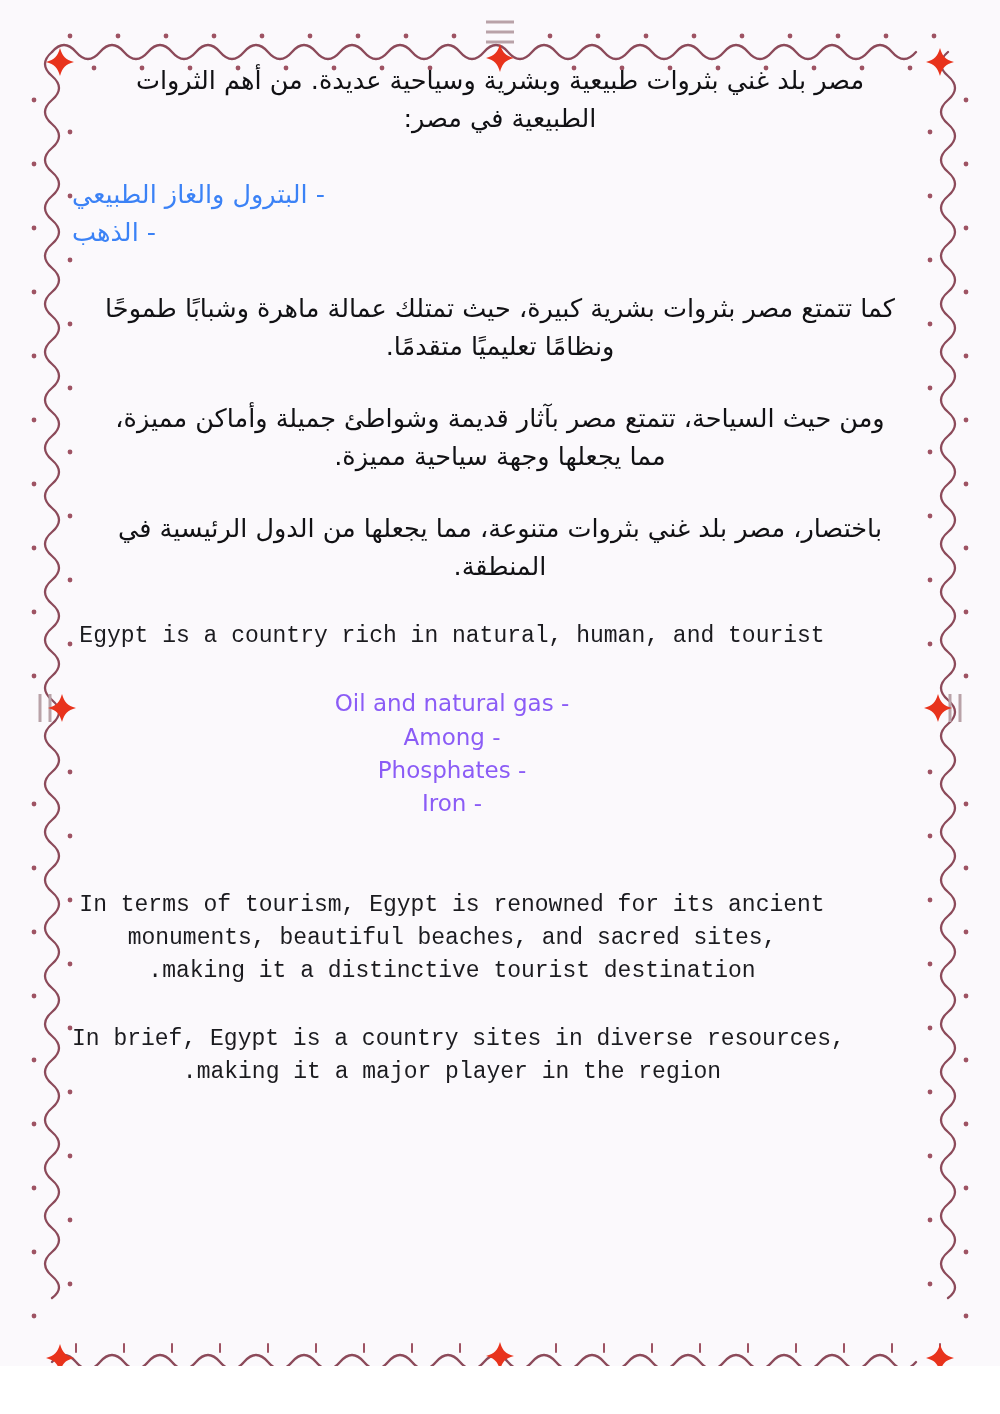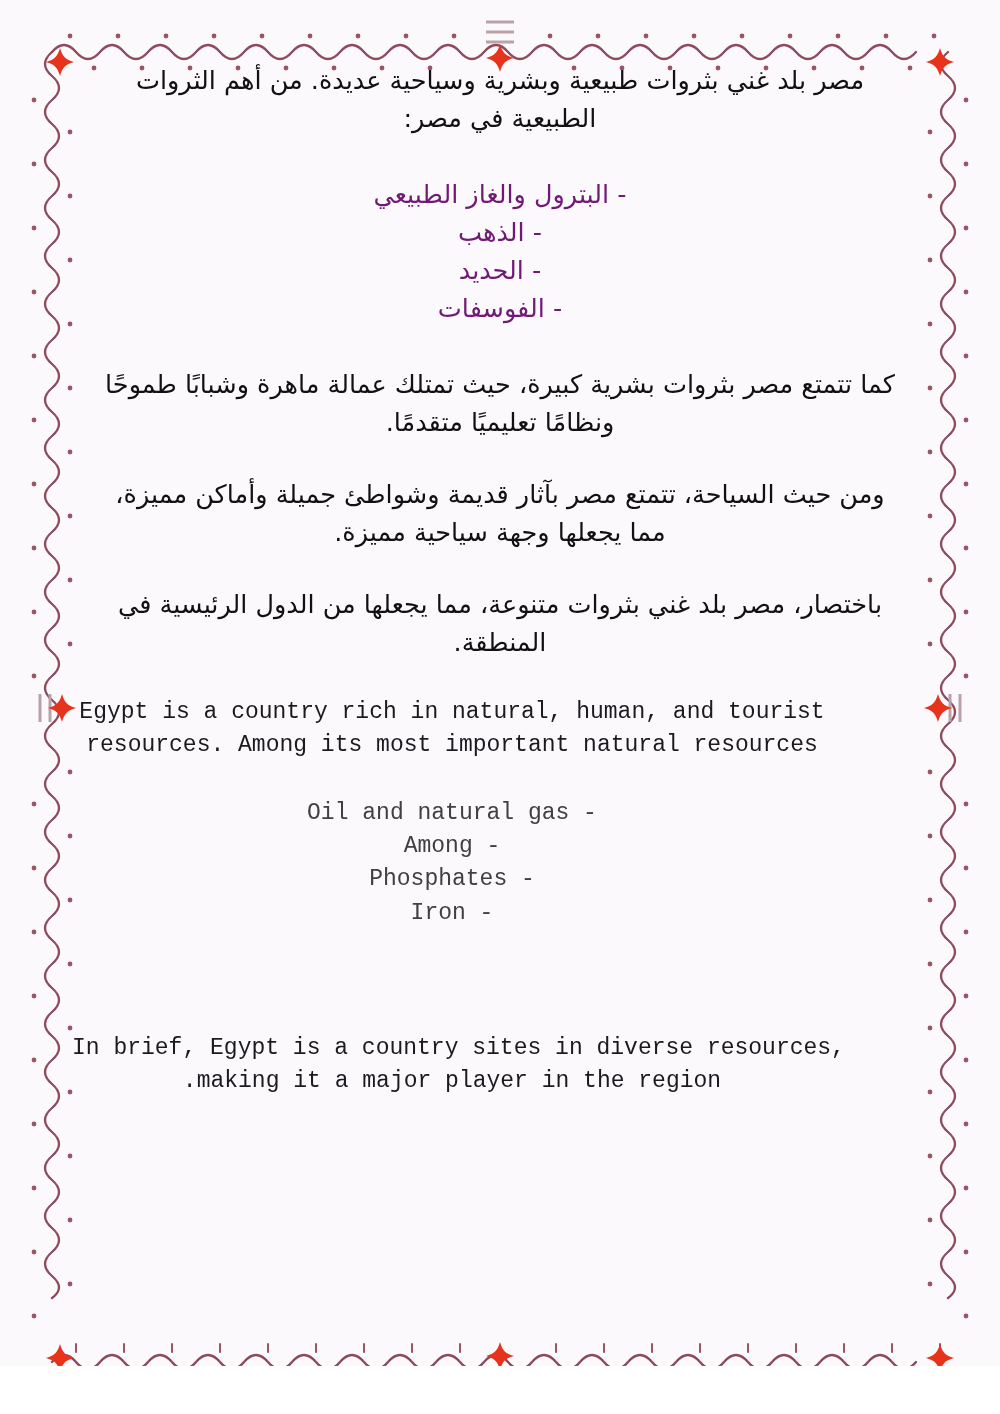--- a/index.html
+++ b/index.html
@@ -60,46 +60,45 @@
   }
   .ar-para {
     margin: 0 0 0 0;
     padding: 0 26px;
   }
   .ar-list {
     margin: 0;
     padding: 0;
     list-style: none;
     direction: rtl;
-    text-align: center;
+    text-align: left;
     font-size: 25.5px;
     line-height: 1.49;
-    color: #701a75;
+    color: #3b82f6;
   }
   .ar-list li { margin: 0; padding: 0; }
   .gap-md { height: 34px; }
   .gap-lg { height: 38px; }
 
   .en-block {
     direction: ltr;
     text-align: center;
     color: #1b1b1f;
     font-family: "DejaVu Sans", sans-serif;
     font-size: 23px;
     line-height: 1.45;
   }
   .en-list {
     margin: 0;
     padding: 0;
     list-style: none;
     text-align: center;
     font-size: 23px;
     line-height: 1.45;
-    color: #404040;
-    font-family: Liberation Mono, monospace;
+    color: #8b5cf6;
   }
   .en-list li { margin: 0; padding: 0; }
 
   .en-wrap { padding-right: 96px; }
   .en-list-wrap { padding-right: 96px; }
 
   .nowrap-line { display: block; white-space: nowrap; font-family: Liberation Mono, monospace; }
 </style>
 </head>
 <body>
@@ -358,22 +357,20 @@
 
     <div class="ar-block">
 
       <p class="ar-para">مصر بلد غني بثروات طبيعية وبشرية وسياحية عديدة. من أهم الثروات الطبيعية في مصر:</p>
 
       <div class="gap-lg"></div>
 
       <ul class="ar-list">
         <li>- البترول والغاز الطبيعي</li>
         <li>- الذهب</li>
-        <li>- الحديد</li>
-        <li>- الفوسفات</li>
       </ul>
 
       <div class="gap-lg"></div>
 
       <p class="ar-para">كما تتمتع مصر بثروات بشرية كبيرة، حيث تمتلك عمالة ماهرة وشبابًا طموحًا ونظامًا تعليميًا متقدمًا.</p>
 
       <div class="gap-md"></div>
 
       <p class="ar-para">ومن حيث السياحة، تتمتع مصر بآثار قديمة وشواطئ جميلة وأماكن مميزة، مما يجعلها وجهة سياحية مميزة.</p>
 
@@ -381,37 +378,41 @@
 
       <p class="ar-para">باختصار، مصر بلد غني بثروات متنوعة، مما يجعلها من الدول الرئيسية في المنطقة.</p>
     </div>
 
     <div style="height:34px"></div>
 
     <div class="en-block">
 
       <div class="en-wrap">
         <span class="nowrap-line">Egypt is a country rich in natural, human, and tourist</span>
-        <span class="nowrap-line">resources. Among its most important natural resources</span>
       </div>
 
       <div class="gap-md"></div>
 
       <ul class="en-list en-list-wrap">
         <li>Oil and natural gas -</li>
         <li>Among -</li>
         <li>Phosphates -</li>
         <li>Iron -</li>
       </ul>
 
       <div class="gap-md"></div>
 
 
       <div class="gap-md"></div>
 
+      <div class="en-wrap">
+        <span class="nowrap-line">In terms of tourism, Egypt is renowned for its ancient</span>
+        <span class="nowrap-line">monuments, beautiful beaches, and sacred sites,</span>
+        <span class="nowrap-line">.making it a distinctive tourist destination</span>
+      </div>
 
       <div class="gap-md"></div>
 
       <div class="en-wrap">
         <span class="nowrap-line">In brief, Egypt is a country sites in diverse resources,</span>
         <span class="nowrap-line">.making it a major player in the region</span>
       </div>
 
     </div>
   </div>

